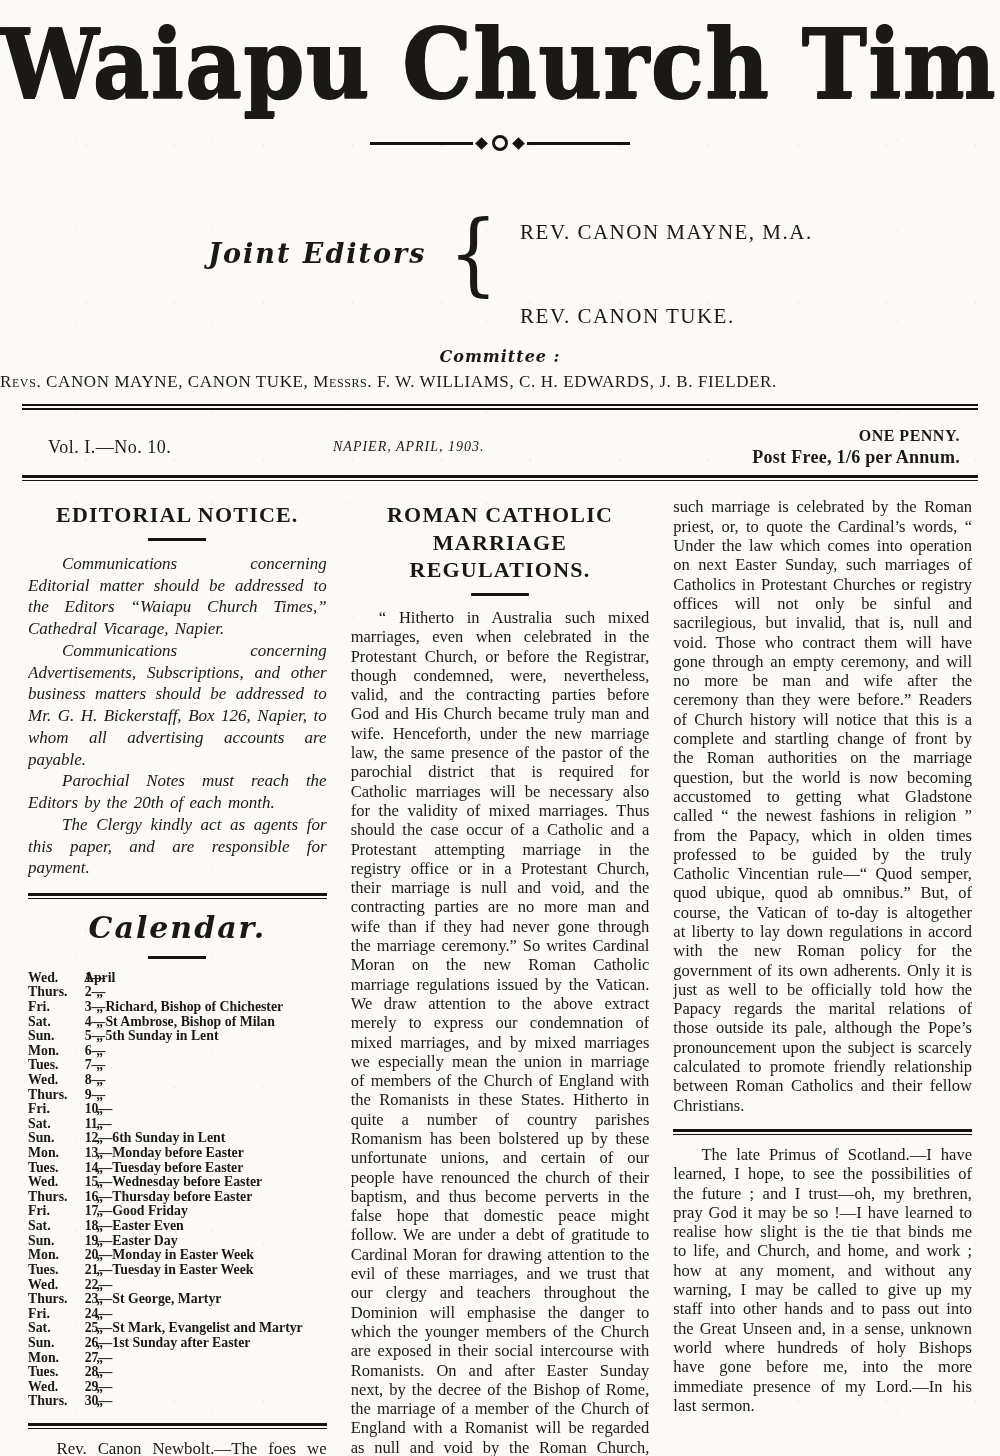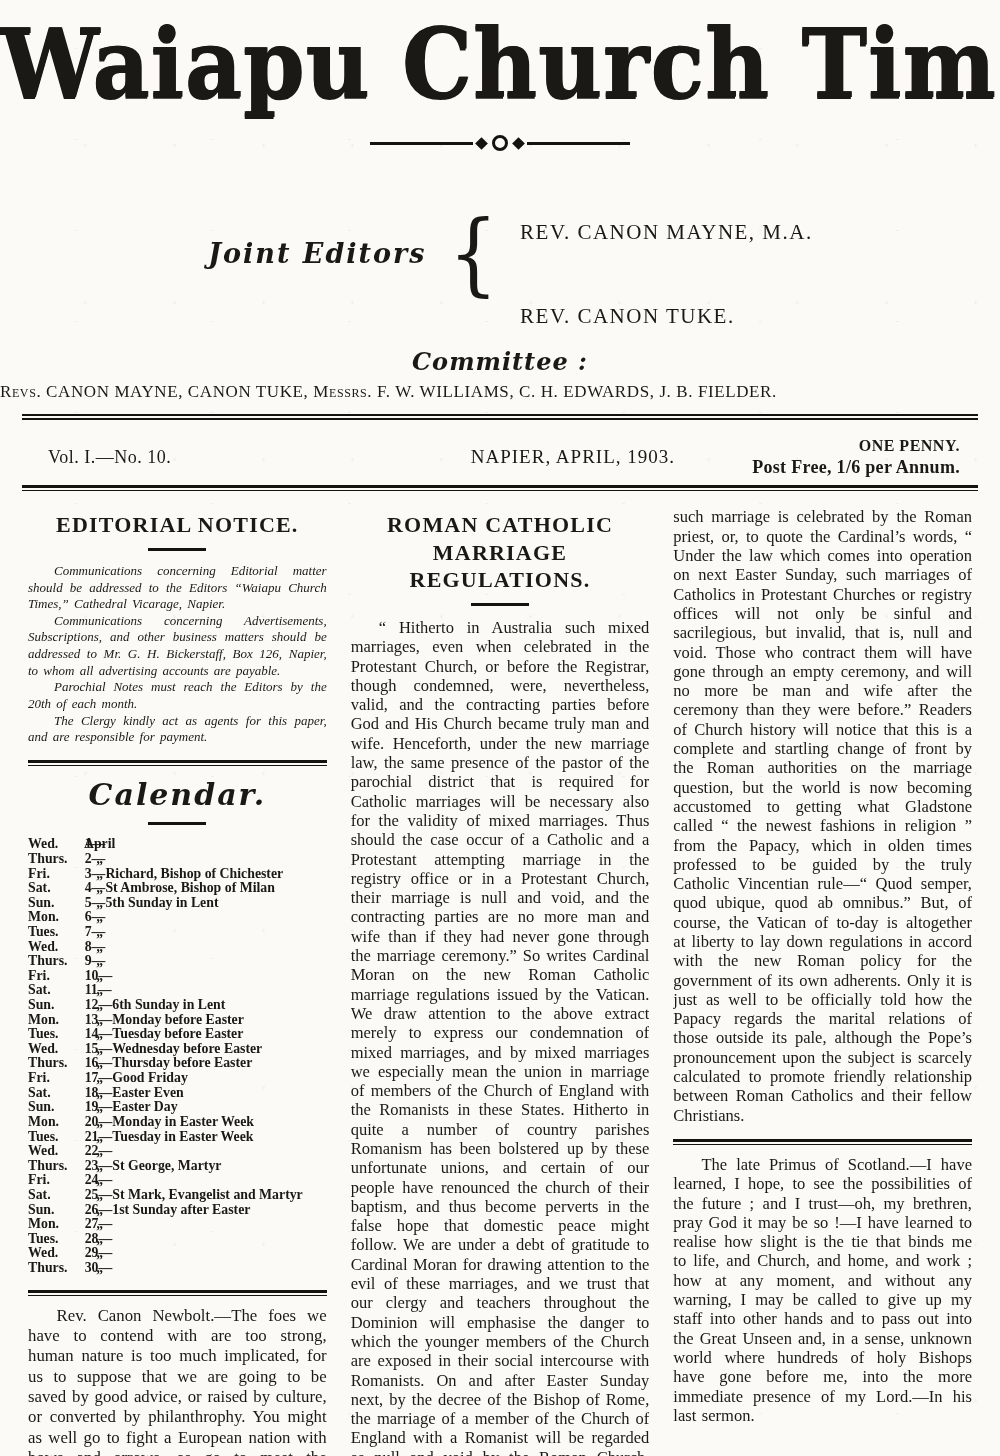--- a/index.html
+++ b/index.html
@@ -62,40 +62,40 @@
   }
   .editors-names{text-align:left;}
   .editors-names div{
     font-size:21px;letter-spacing:1.5px;
     line-height:1.9;font-weight:500;margin-top:44px;
   }
   .committee-heading{
     text-align:center;margin-top:10px;
     font-family:"DejaVu Serif", serif;
     font-weight:bold;font-style:italic;
-    font-size:24px;letter-spacing:1px;
+    font-size:16px;letter-spacing:1px;
   }
   .committee-members{
     text-align:left;margin-top:6px;
     font-size:17px;letter-spacing:.6px;
     font-variant:small-caps;
     font-weight:500;
   }
   
   .rule-pair-a{height:6px;margin:12px 22px 0;
     background:linear-gradient(#15130f 0 2px, transparent 2px 4px, #15130f 4px 6px);}
   .rule-pair-b{height:6px;margin:0 22px;
     background:linear-gradient(#15130f 0 3px, transparent 3px 5px, #15130f 5px 6px);}
   
   .issue-row{
     display:flex;align-items:center;
     padding:16px 40px 7px 48px;
   }
   .issue-left{flex:1;font-size:18px;font-weight:500;letter-spacing:.5px;}
-  .issue-center{flex:1.2;text-align:right;font-size:19px;letter-spacing:1px;font-weight:500;}
+  .issue-center{flex:1.2;text-align:left;font-size:14px;letter-spacing:1px;font-weight:500;font-style:italic;}
   .issue-right{flex:1;text-align:right;line-height:1.25;}
   .issue-right .price{font-weight:bold;font-size:16px;letter-spacing:.5px;}
   .issue-right .postage{font-weight:bold;font-size:18px;letter-spacing:.3px;}
   
   .columns{
     display:grid;
     grid-template-columns:1fr 1fr 1fr;
     column-gap:24px;
     padding:16px 28px 0;
     height:1046px;
@@ -111,21 +111,21 @@
   .sect-rule{height:6px;margin:14px 0 10px;
     background:linear-gradient(#15130f 0 3px, transparent 3px 5px, #15130f 5px 6px);}
   .col p{
     margin:0;text-align:justify;
     font-size:16.5px;line-height:1.17;
     word-spacing:1.5px;
   }
   .indent{text-indent:1.7em;}
   .editorial-paras p{
     font-style:italic;
-    font-size:13px;line-height:1.28;
+    font-size:17px;line-height:1.28;
     text-indent:2em;word-spacing:2px;
   }
   .calendar-heading{
     font-family:"DejaVu Serif", serif;
     font-style:italic;
     font-size:30px !important;
     letter-spacing:2px !important;
   }
   table.calendar{
     width:100%;border-collapse:collapse;

